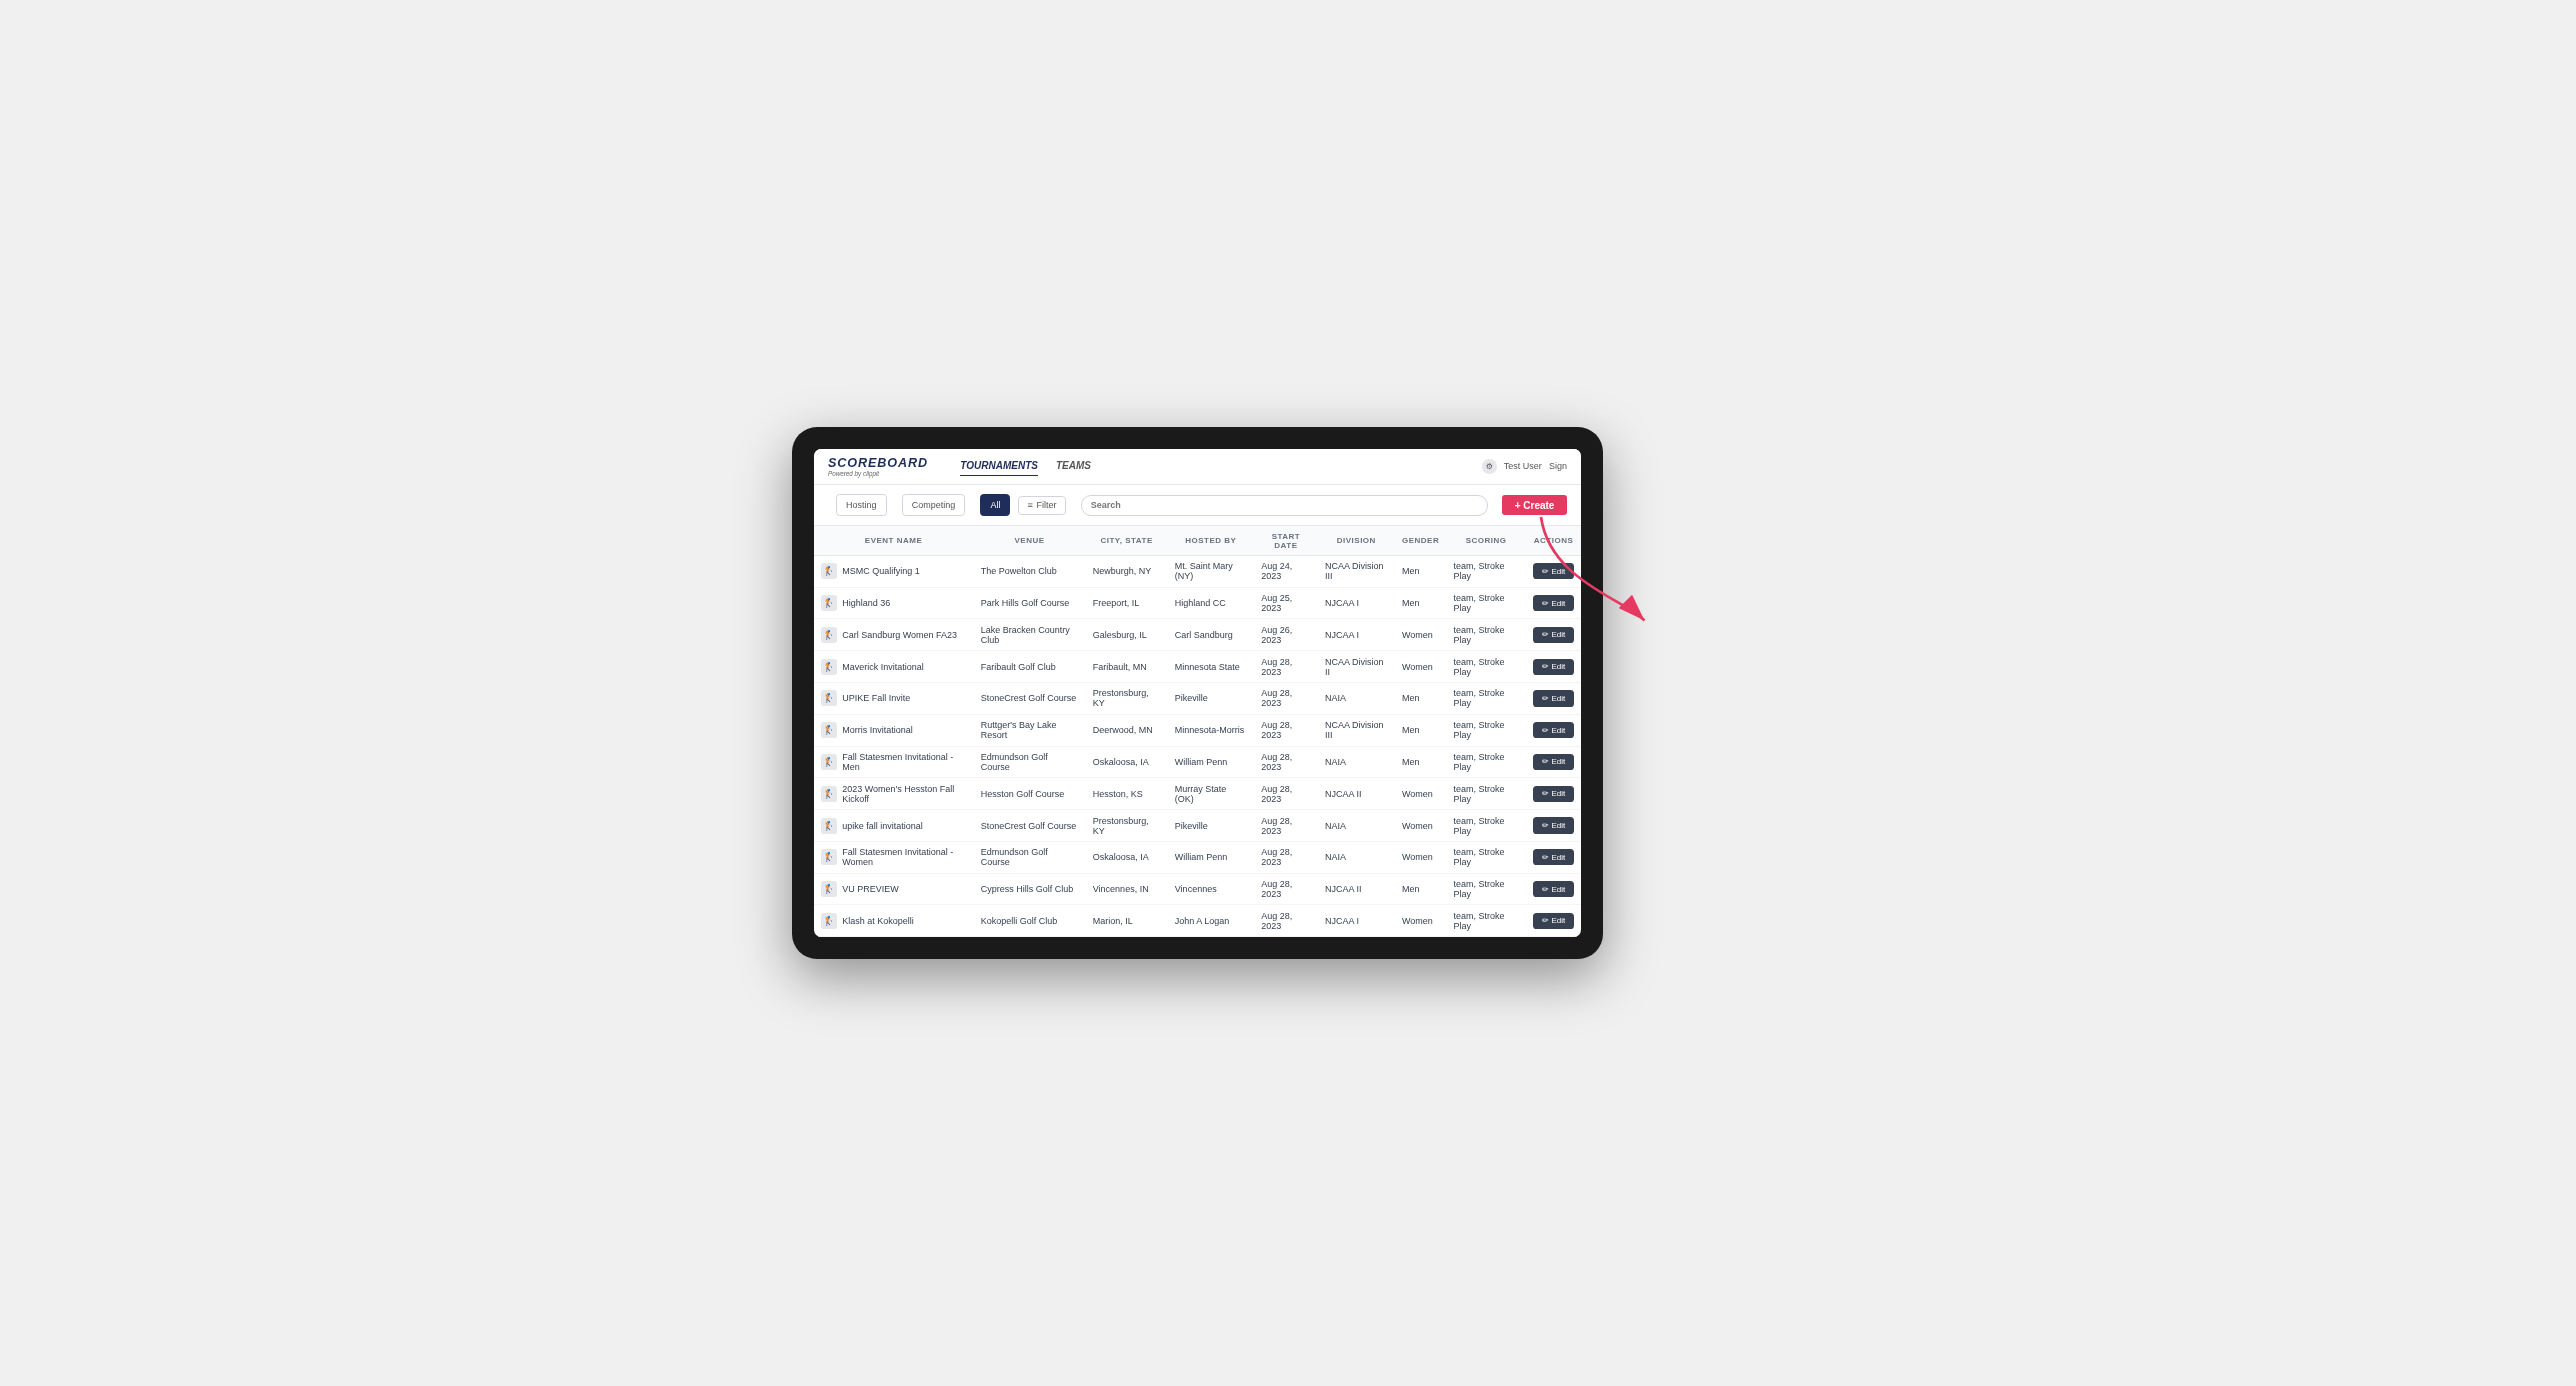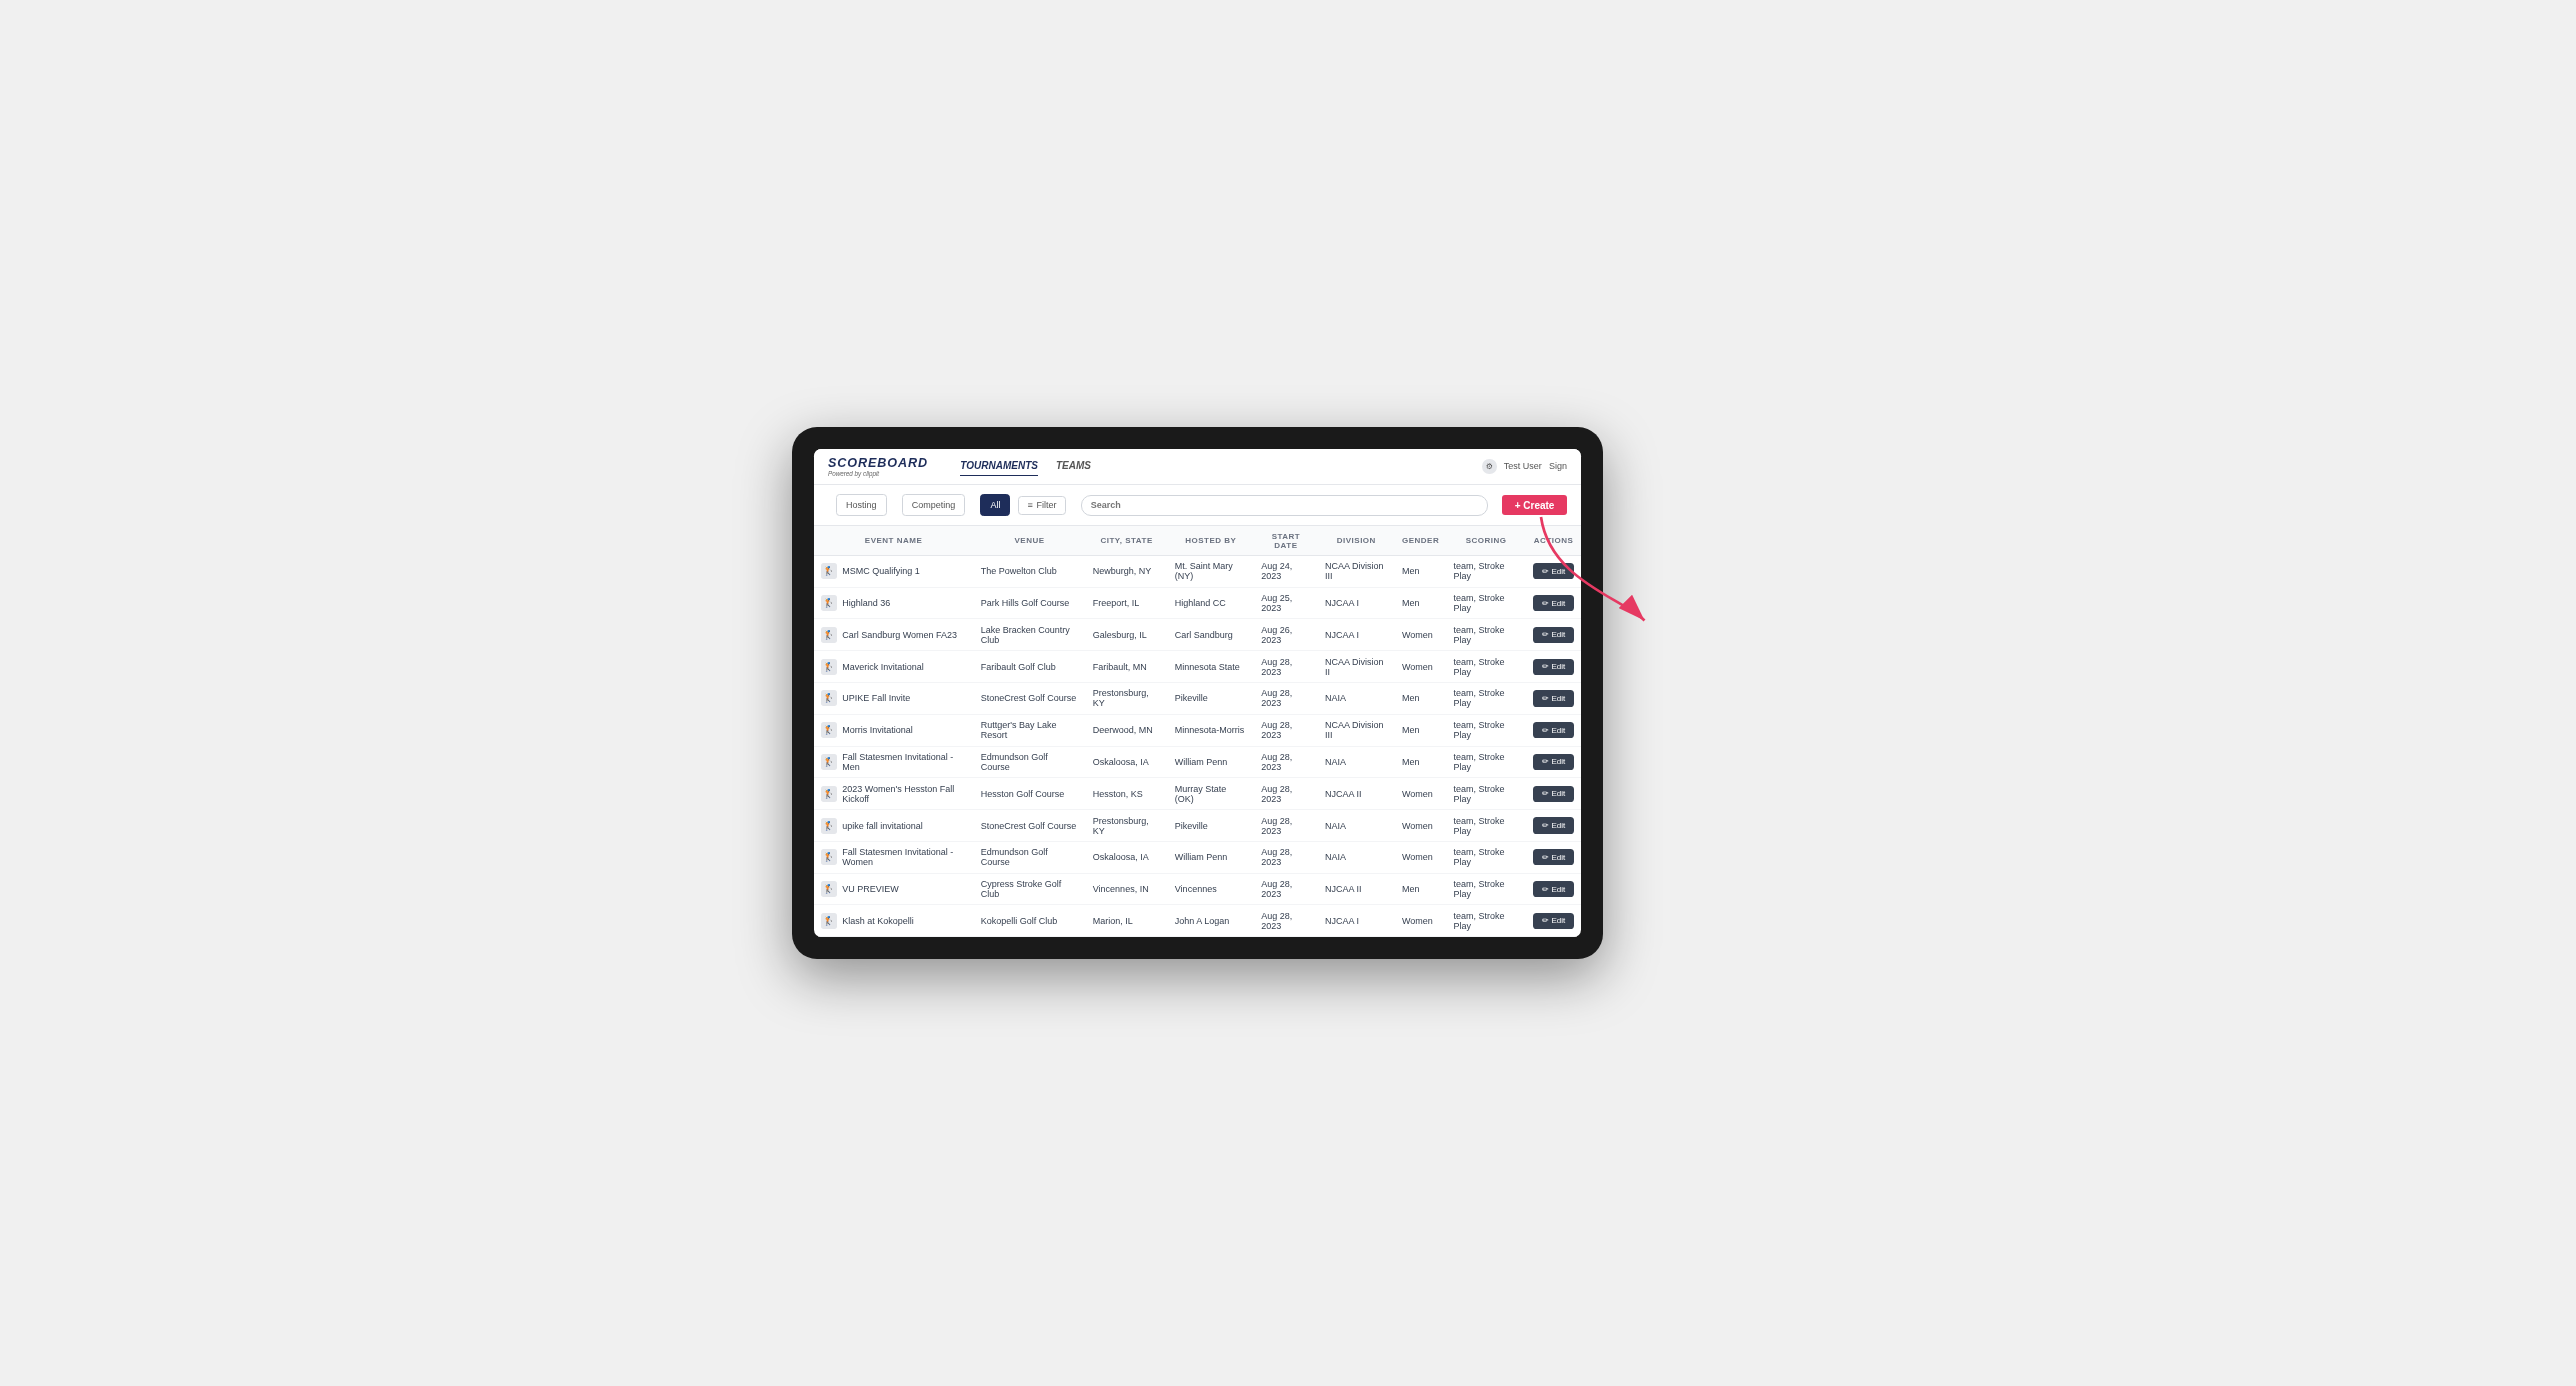--- a/index.html
+++ b/index.html
@@ -548,21 +548,21 @@
       </button>
     </td>
   </tr>
               <tr>
     <td>
       <div class="event-cell">
         <span class="event-icon">🏌</span>
         <span>VU PREVIEW</span>
       </div>
     </td>
-    <td>Cypress Stroke Golf Club</td>
+    <td>Cypress Hills Golf Club</td>
     <td>Vincennes, IN</td>
     <td>Vincennes</td>
     <td>Aug 28, 2023</td>
     <td>NJCAA II</td>
     <td>Men</td>
     <td>team, Stroke Play</td>
     <td>
       <button class="edit-btn">
         <span>✏</span>
         <span>Edit</span>

